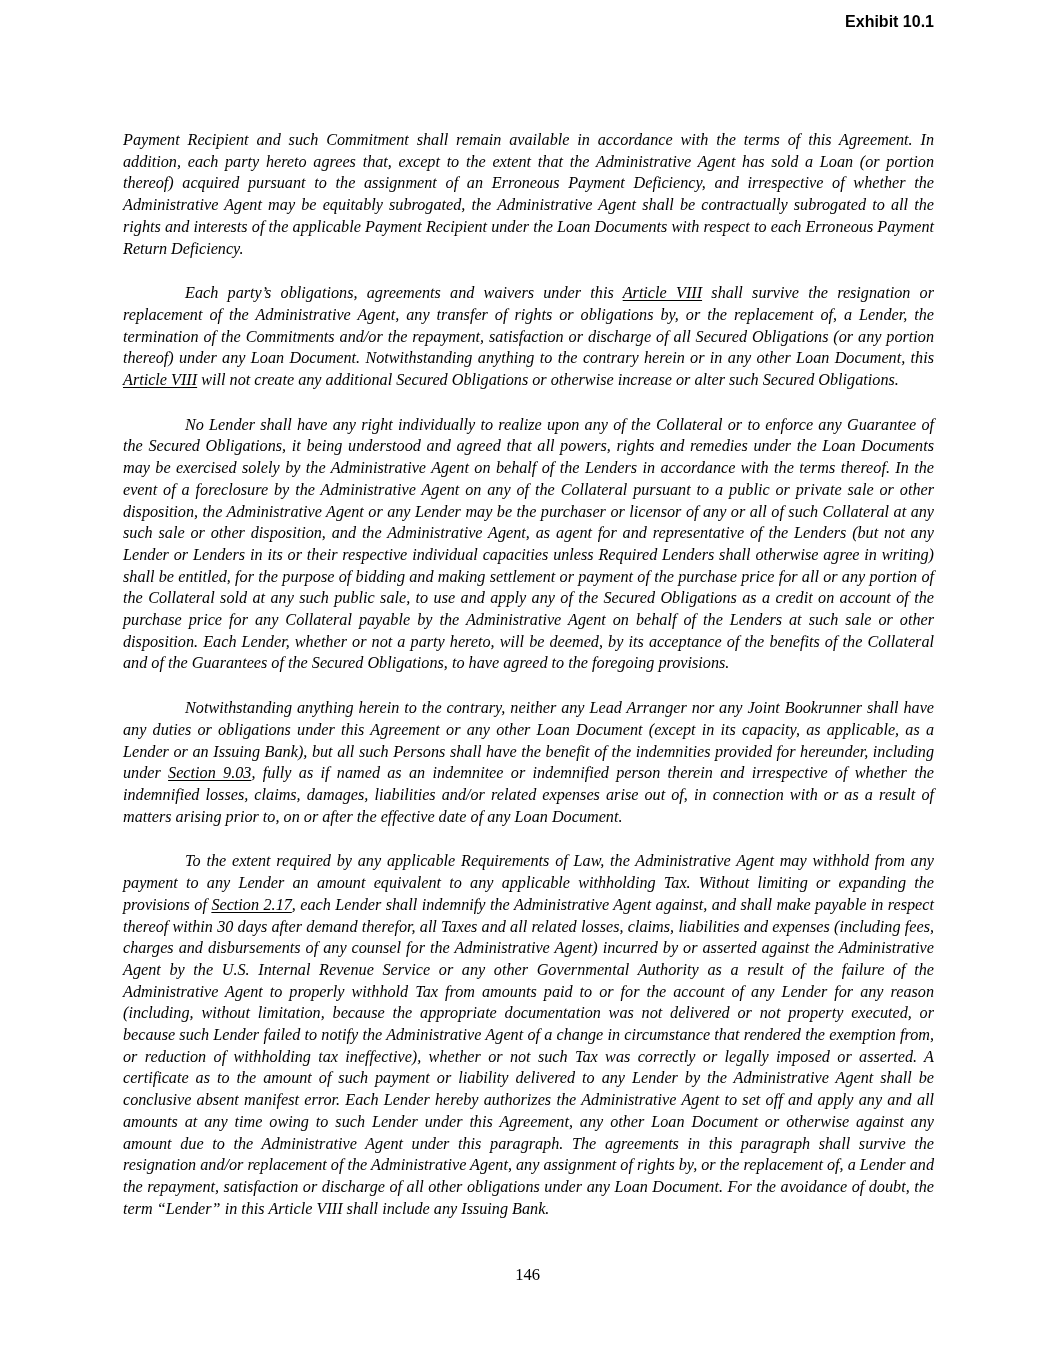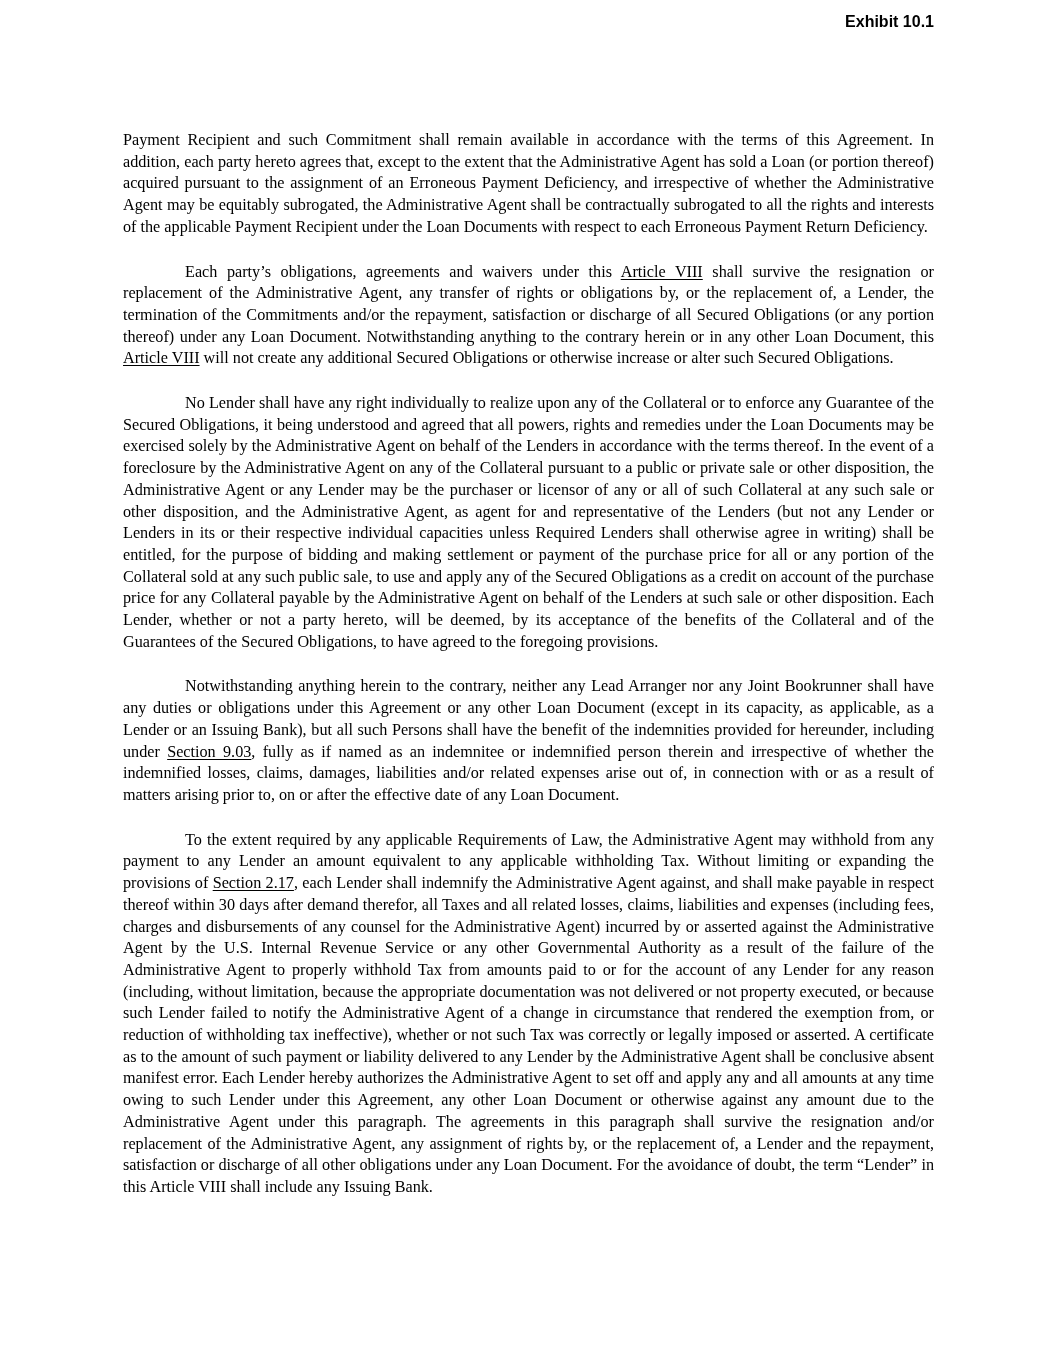--- a/index.html
+++ b/index.html
@@ -25,20 +25,21 @@
   }
   .doc-body {
     margin-top: 95px;
     font-size: 16.2px;
     line-height: 21.7px;
     text-align: justify;
   }
   .para {
     margin: 0 0 23px 0;
     text-indent: 62px;
+    font-style: italic;
   }
   .para.flush { text-indent: 0; }
   .u { text-decoration: underline; text-underline-offset: 2px; }
   .doc-footer {
     position: absolute;
     left: 0;
     right: 0;
     bottom: 80px;
     text-align: center;
     font-size: 16.5px;
@@ -60,14 +61,17 @@
     <p class="para"><span>Each party’s obligations, agreements and waivers under this </span><span class="u">Article VIII</span><span> shall survive the resignation or replacement of the Administrative Agent, any transfer of rights or obligations by, or the replacement of, a Lender, the termination of the Commitments and/or the repayment, satisfaction or discharge of all Secured Obligations (or any portion thereof) under any Loan Document. Notwithstanding anything to the contrary herein or in any other Loan Document, this </span><span class="u">Article VIII</span><span> will not create any additional Secured Obligations or otherwise increase or alter such Secured Obligations.</span></p>
 
     <p class="para"><span>No Lender shall have any right individually to realize upon any of the Collateral or to enforce any Guarantee of the Secured Obligations, it being understood and agreed that all powers, rights and remedies under the Loan Documents may be exercised solely by the Administrative Agent on behalf of the Lenders in accordance with the terms thereof.  In the event of a foreclosure by the Administrative Agent on any of the Collateral pursuant to a public or private sale or other disposition, the Administrative Agent or any Lender may be the purchaser or licensor of any or all of such Collateral at any such sale or other disposition, and the Administrative Agent, as agent for and representative of the Lenders (but not any Lender or Lenders in its or their respective individual capacities unless Required Lenders shall otherwise agree in writing) shall be entitled, for the purpose of bidding and making settlement or payment of the purchase price for all or any portion of the Collateral sold at any such public sale, to use and apply any of the Secured Obligations as a credit on account of the purchase price for any Collateral payable by the Administrative Agent on behalf of the Lenders at such sale or other disposition.  Each Lender, whether or not a party hereto, will be deemed, by its acceptance of the benefits of the Collateral and of the Guarantees of the Secured Obligations, to have agreed to the foregoing provisions.</span></p>
 
     <p class="para"><span>Notwithstanding anything herein to the contrary, neither any Lead Arranger nor any Joint Bookrunner shall have any duties or obligations under this Agreement or any other Loan Document (except in its capacity, as applicable, as a Lender or an Issuing Bank), but all such Persons shall have the benefit of the indemnities provided for hereunder, including under </span><span class="u">Section 9.03</span><span>, fully as if named as an indemnitee or indemnified person therein and irrespective of whether the indemnified losses, claims, damages, liabilities and/or related expenses arise out of, in connection with or as a result of matters arising prior to, on or after the effective date of any Loan Document.</span></p>
 
     <p class="para"><span>To the extent required by any applicable Requirements of Law, the Administrative Agent may withhold from any payment to any Lender an amount equivalent to any applicable withholding Tax.  Without limiting or expanding the provisions of </span><span class="u">Section 2.17</span><span>, each Lender shall indemnify the Administrative Agent against, and shall make payable in respect thereof within 30 days after demand therefor, all Taxes and all related losses, claims, liabilities and expenses (including fees, charges and disbursements of any counsel for the Administrative Agent) incurred by or asserted against the Administrative Agent by the U.S. Internal Revenue Service or any other Governmental Authority as a result of the failure of the Administrative Agent to properly withhold Tax from amounts paid to or for the account of any Lender for any reason (including, without limitation, because the appropriate documentation was not delivered or not property executed, or because such Lender failed to notify the Administrative Agent of a change in circumstance that rendered the exemption from, or reduction of withholding tax ineffective), whether or not such Tax was correctly or legally imposed or asserted.  A certificate as to the amount of such payment or liability delivered to any Lender by the Administrative Agent shall be conclusive absent manifest error.  Each Lender hereby authorizes the Administrative Agent to set off and apply any and all amounts at any time owing to such Lender under this Agreement, any other Loan Document or otherwise against any amount due to the Administrative Agent under this paragraph.  The agreements in this paragraph shall survive the resignation and/or replacement of the Administrative Agent, any assignment of rights by, or the replacement of, a Lender and the repayment, satisfaction or discharge of all other obligations under any Loan Document.  For the avoidance of doubt, the term “Lender” in this Article VIII shall include any Issuing Bank.</span></p>
 
   </div>
 
+  <div class="doc-footer">
+    <span>146</span>
+  </div>
 
 </div>
 
 </body></html>

